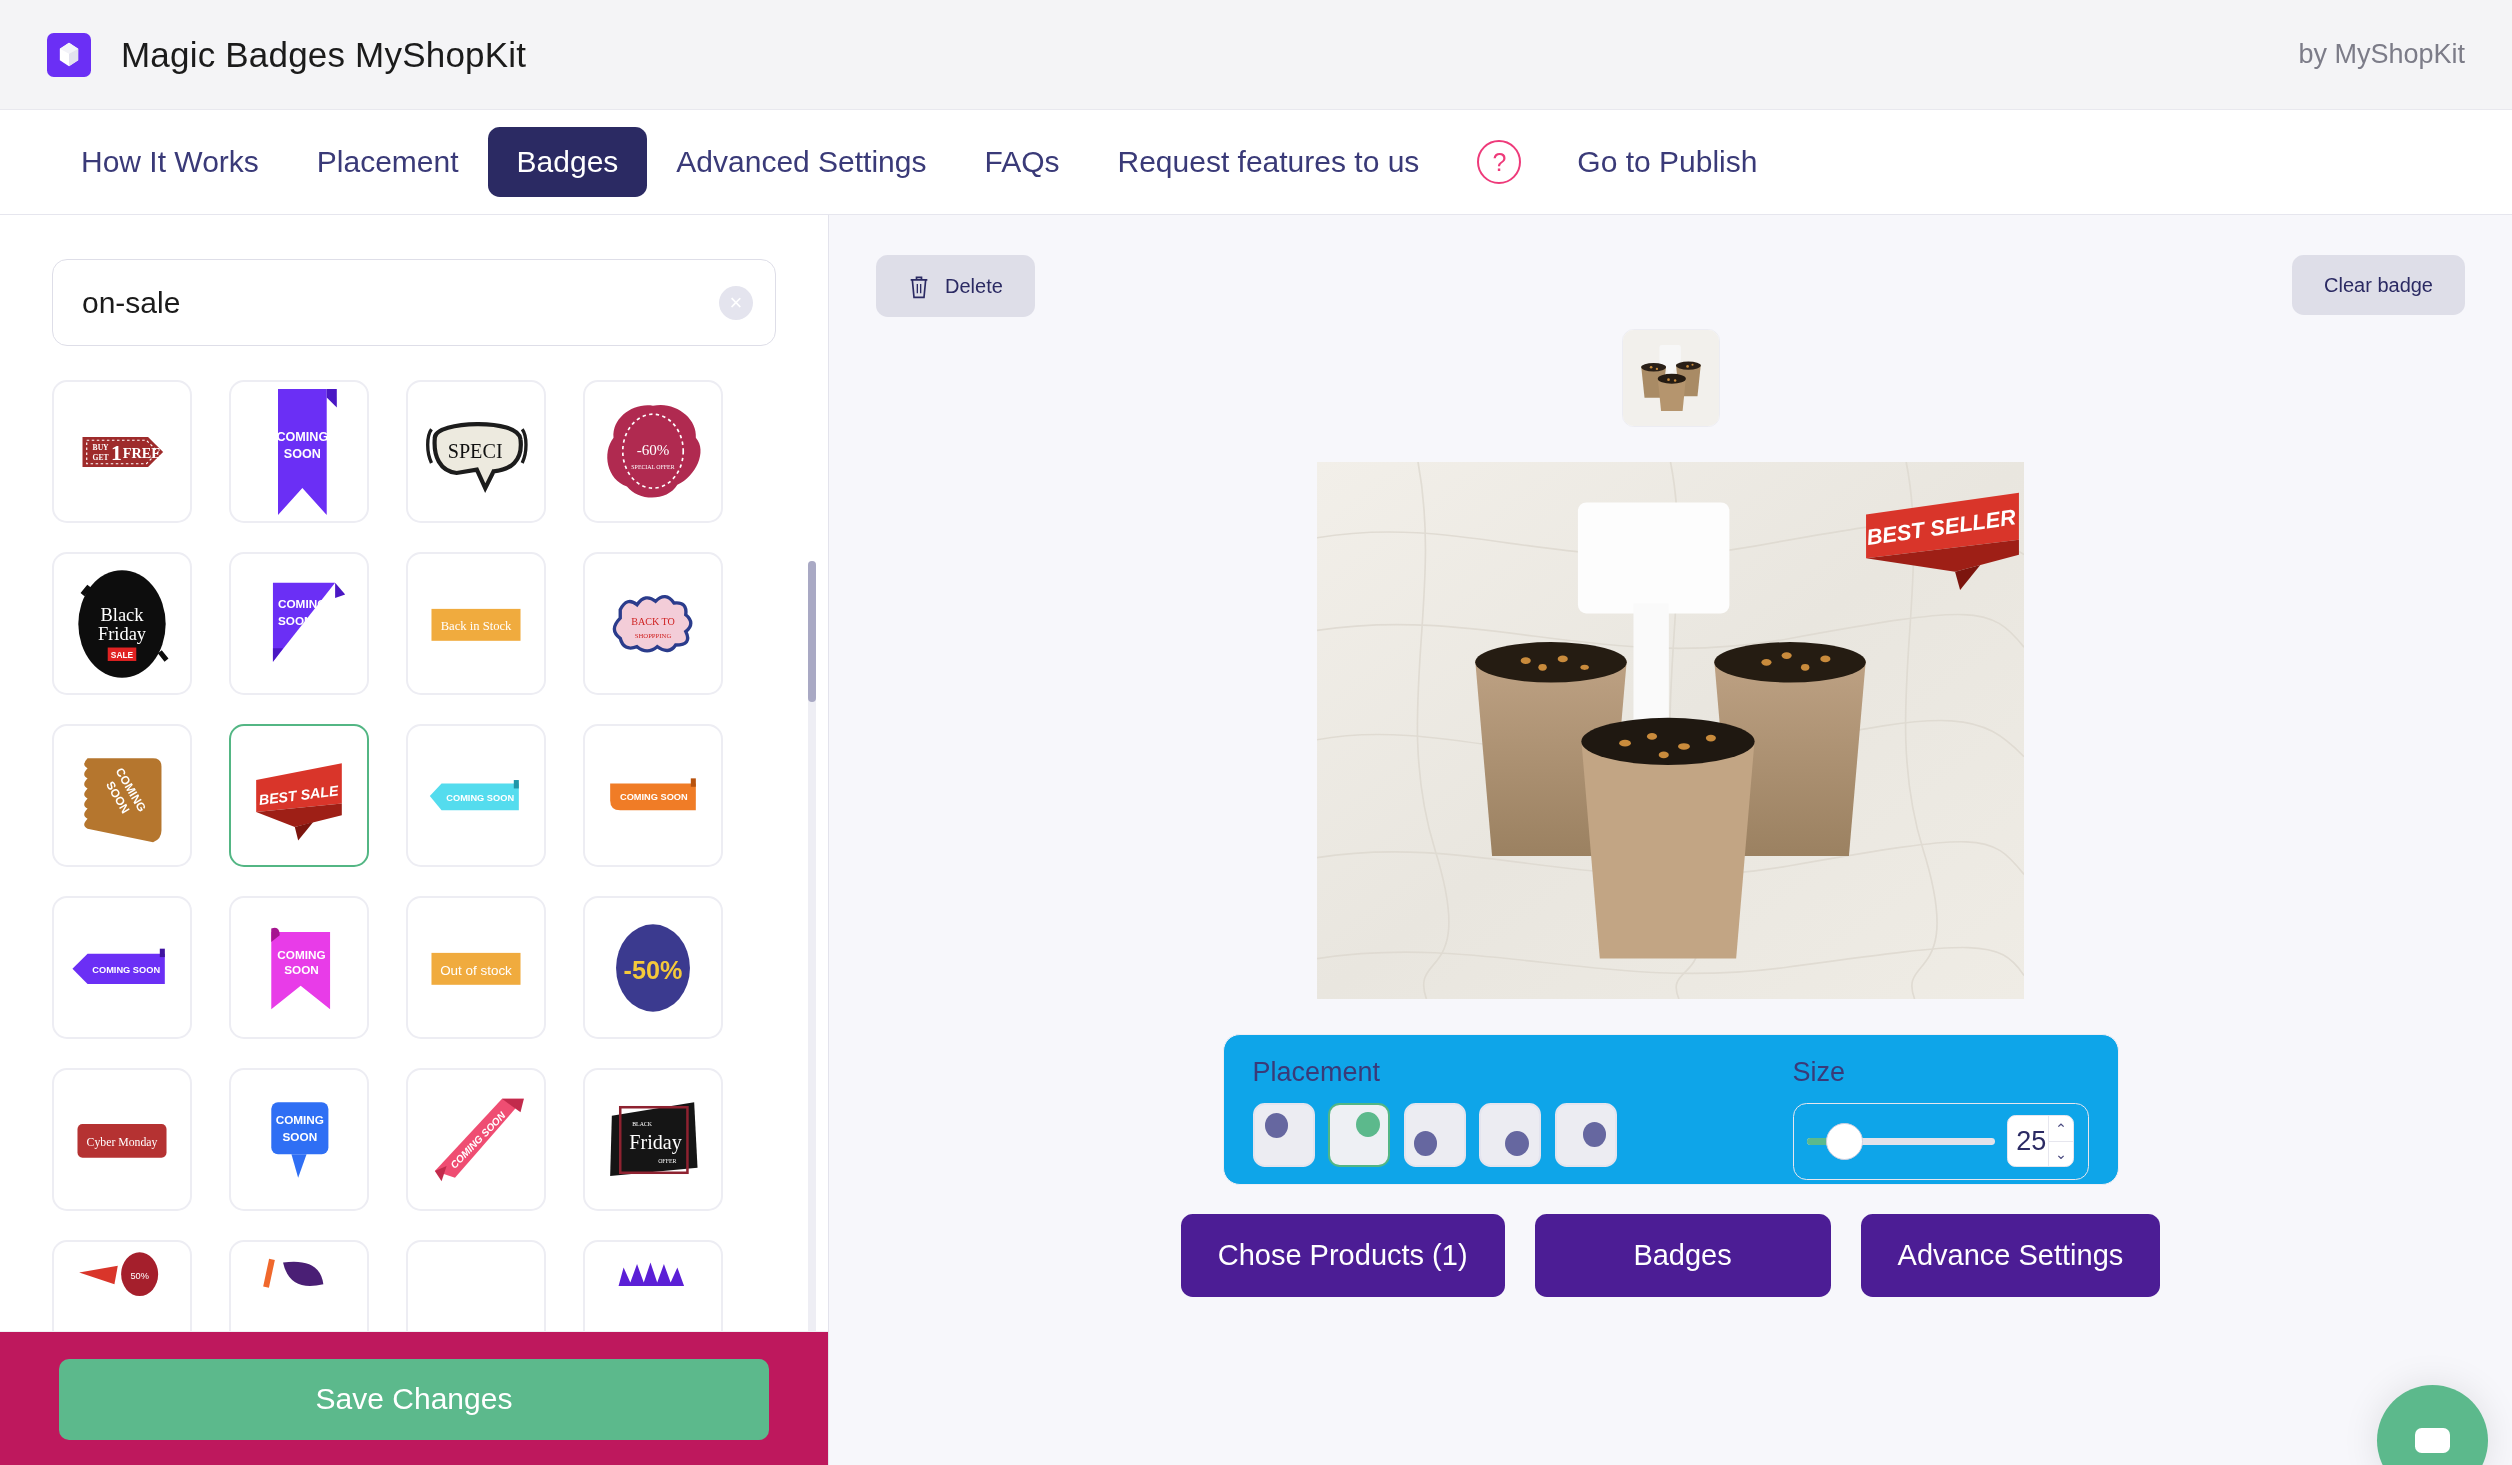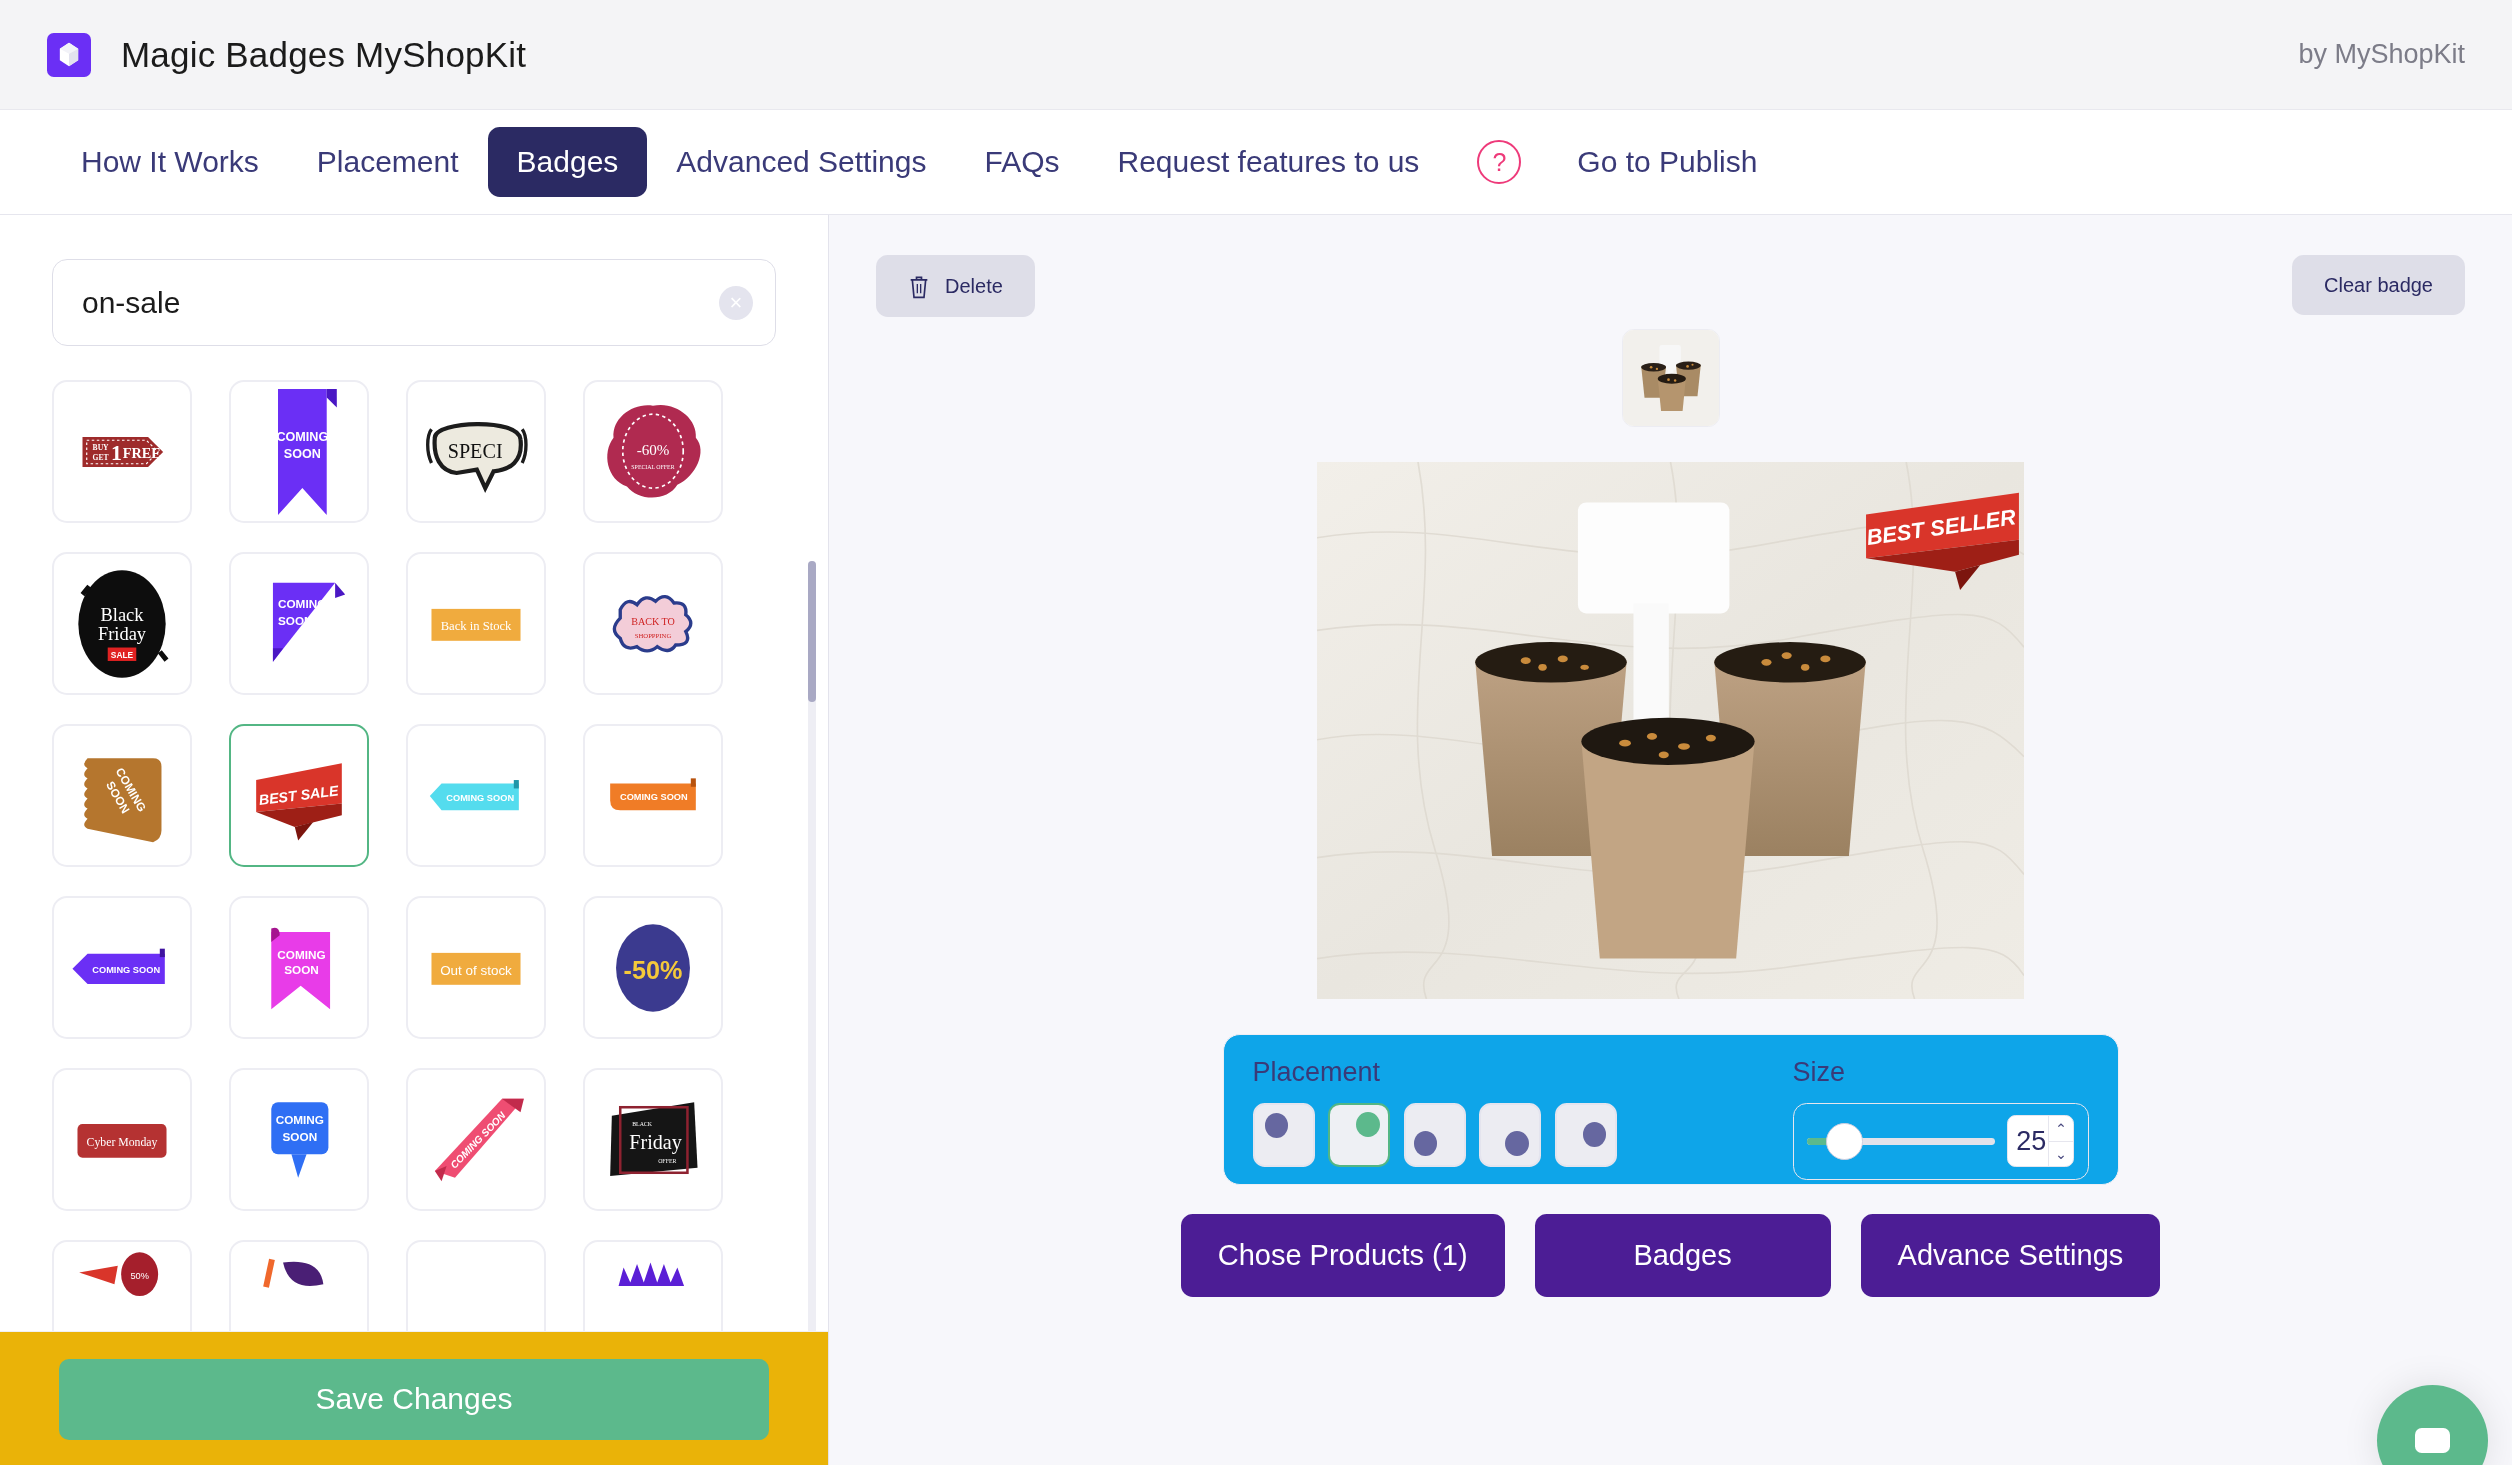--- a/index.html
+++ b/index.html
@@ -104,21 +104,21 @@
   .scrollbar-track {
     position:absolute; right: 11.8px; top: 215px;
     width: 8.4px; height: 1043px; background: #eeeef4; border-radius: 5px;
   }
   .scrollbar-thumb {
     position:absolute; right: 11.8px; top: 215px;
     width: 8.4px; height: 141px; background: #a9a9c4; border-radius: 5px;
   }
 
   .save-bar {
-    flex: 0 0 135px; background:#eab308;
+    flex: 0 0 135px; background:#be185d;
     display:flex; align-items:center; justify-content:center;
     padding: 0 59px;
     border-top: 0.8px solid #f0f0f4;
   }
   .save-btn {
     width: 100%; height: 81px; border:none; border-radius: 10px;
     background: #5cb98c; color:#fff; font-size: 30px; font-weight: 500;
     font-family: "Liberation Sans", sans-serif; cursor:pointer;
   }
 

